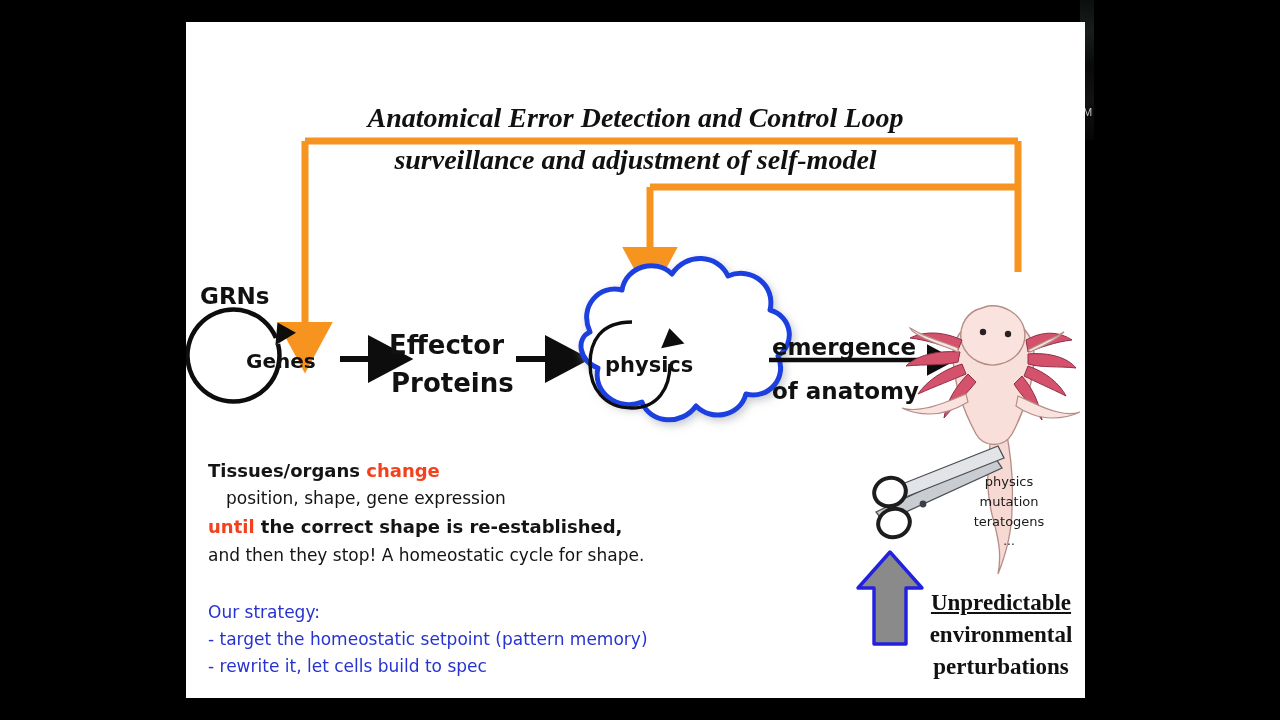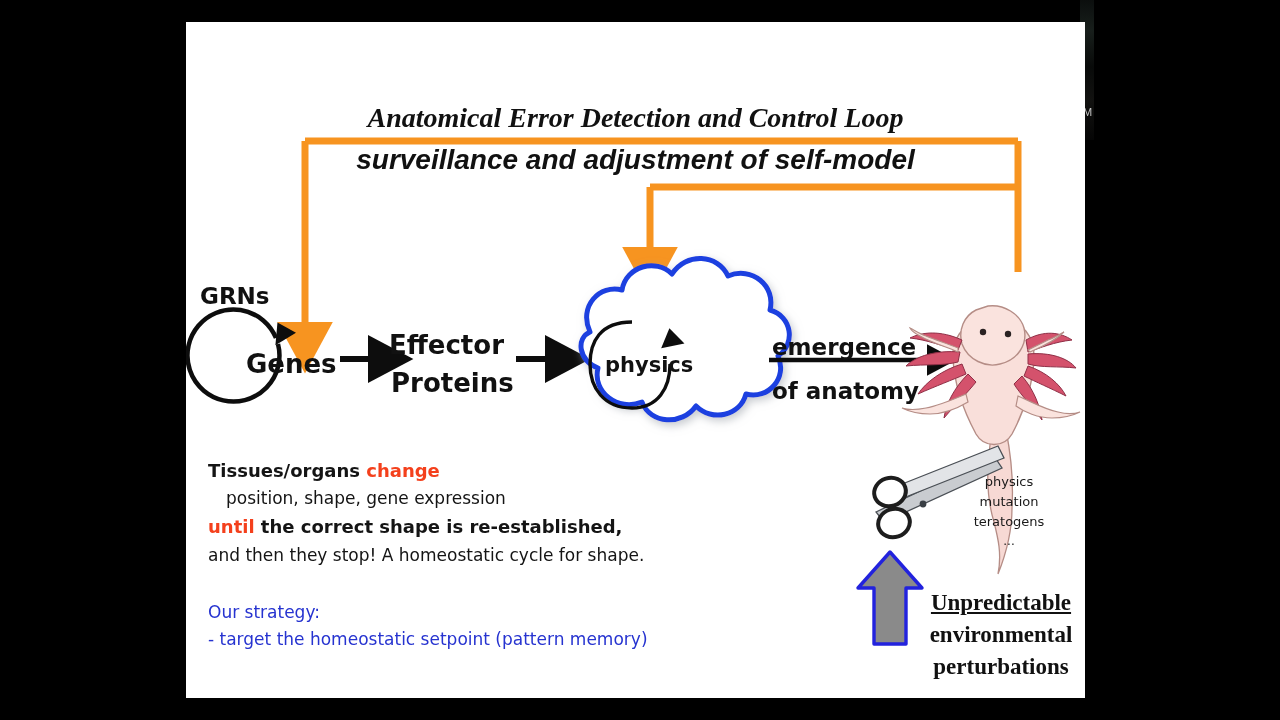--- a/index.html
+++ b/index.html
@@ -25,30 +25,30 @@
   
   #title{left:0;top:8px;width:899px;text-align:center;
     font-family:"DejaVu Sans",sans-serif;font-weight:bold;font-size:40px;letter-spacing:-.5px;}
   #title .k{color:#101010;}
   #title .r{color:#ff2d10;}
 
   #sub1{left:0;top:80px;width:899px;text-align:center;
     font-family:"Liberation Serif","DejaVu Serif",serif;font-style:italic;font-weight:bold;
     font-size:28px;color:#111;}
   #sub2{left:0;top:122px;width:899px;text-align:center;
-    font-family:Liberation Sans, sans-serif;font-style:italic;font-weight:bold;
+    font-family:Liberation Serif, serif;font-style:italic;font-weight:bold;
     font-size:28px;color:#111;}
 
   
   #vec{position:absolute;left:0;top:0;width:899px;height:676px;}
 
   
   .node{font-family:"DejaVu Sans",sans-serif;font-weight:bold;color:#111;}
   #grns{left:14px;top:261px;font-size:23px;}
-  #genes{left:60px;top:327px;font-size:26px;}
+  #genes{left:60px;top:327px;font-size:20px;}
   #eff1{left:203px;top:308px;font-size:26px;}
   #eff2{left:205px;top:346px;font-size:26px;}
   #physics{left:419px;top:331px;font-size:21px;}
   #emg1{left:586px;top:312px;font-size:23px;}
   #emg2{left:586px;top:356px;font-size:23px;}
 
   
   .body{font-family:"DejaVu Sans",sans-serif;color:#141414;}
   #b1{left:22px;top:438px;font-size:18px;font-weight:bold;}
   #b1 .r{color:#f4401c;}
@@ -215,20 +215,21 @@
       <span>Tissues/organs </span><span class="r">change</span>
     </div>
     <div class="t body" id="b2">position, shape, gene expression</div>
     <div class="t body" id="b3">
       <span class="r">until</span><span> the correct shape is re-established,</span>
     </div>
     <div class="t body" id="b4">and then they stop!  A homeostatic cycle for shape.</div>
 
     <div class="t strat" id="s1">Our strategy:</div>
     <div class="t strat" id="s2">- target the homeostatic setpoint (pattern memory)</div>
+    <div class="t strat" id="s3">- rewrite it, let cells build to spec</div>
 
     <div class="t inj" id="i1">physics</div>
     <div class="t inj" id="i2">mutation</div>
     <div class="t inj" id="i3">teratogens</div>
     <div class="t inj" id="i4">...</div>
 
     <div class="t unp" id="u1">Unpredictable</div>
     <div class="t unp" id="u2">environmental</div>
     <div class="t unp" id="u3">perturbations</div>
 

